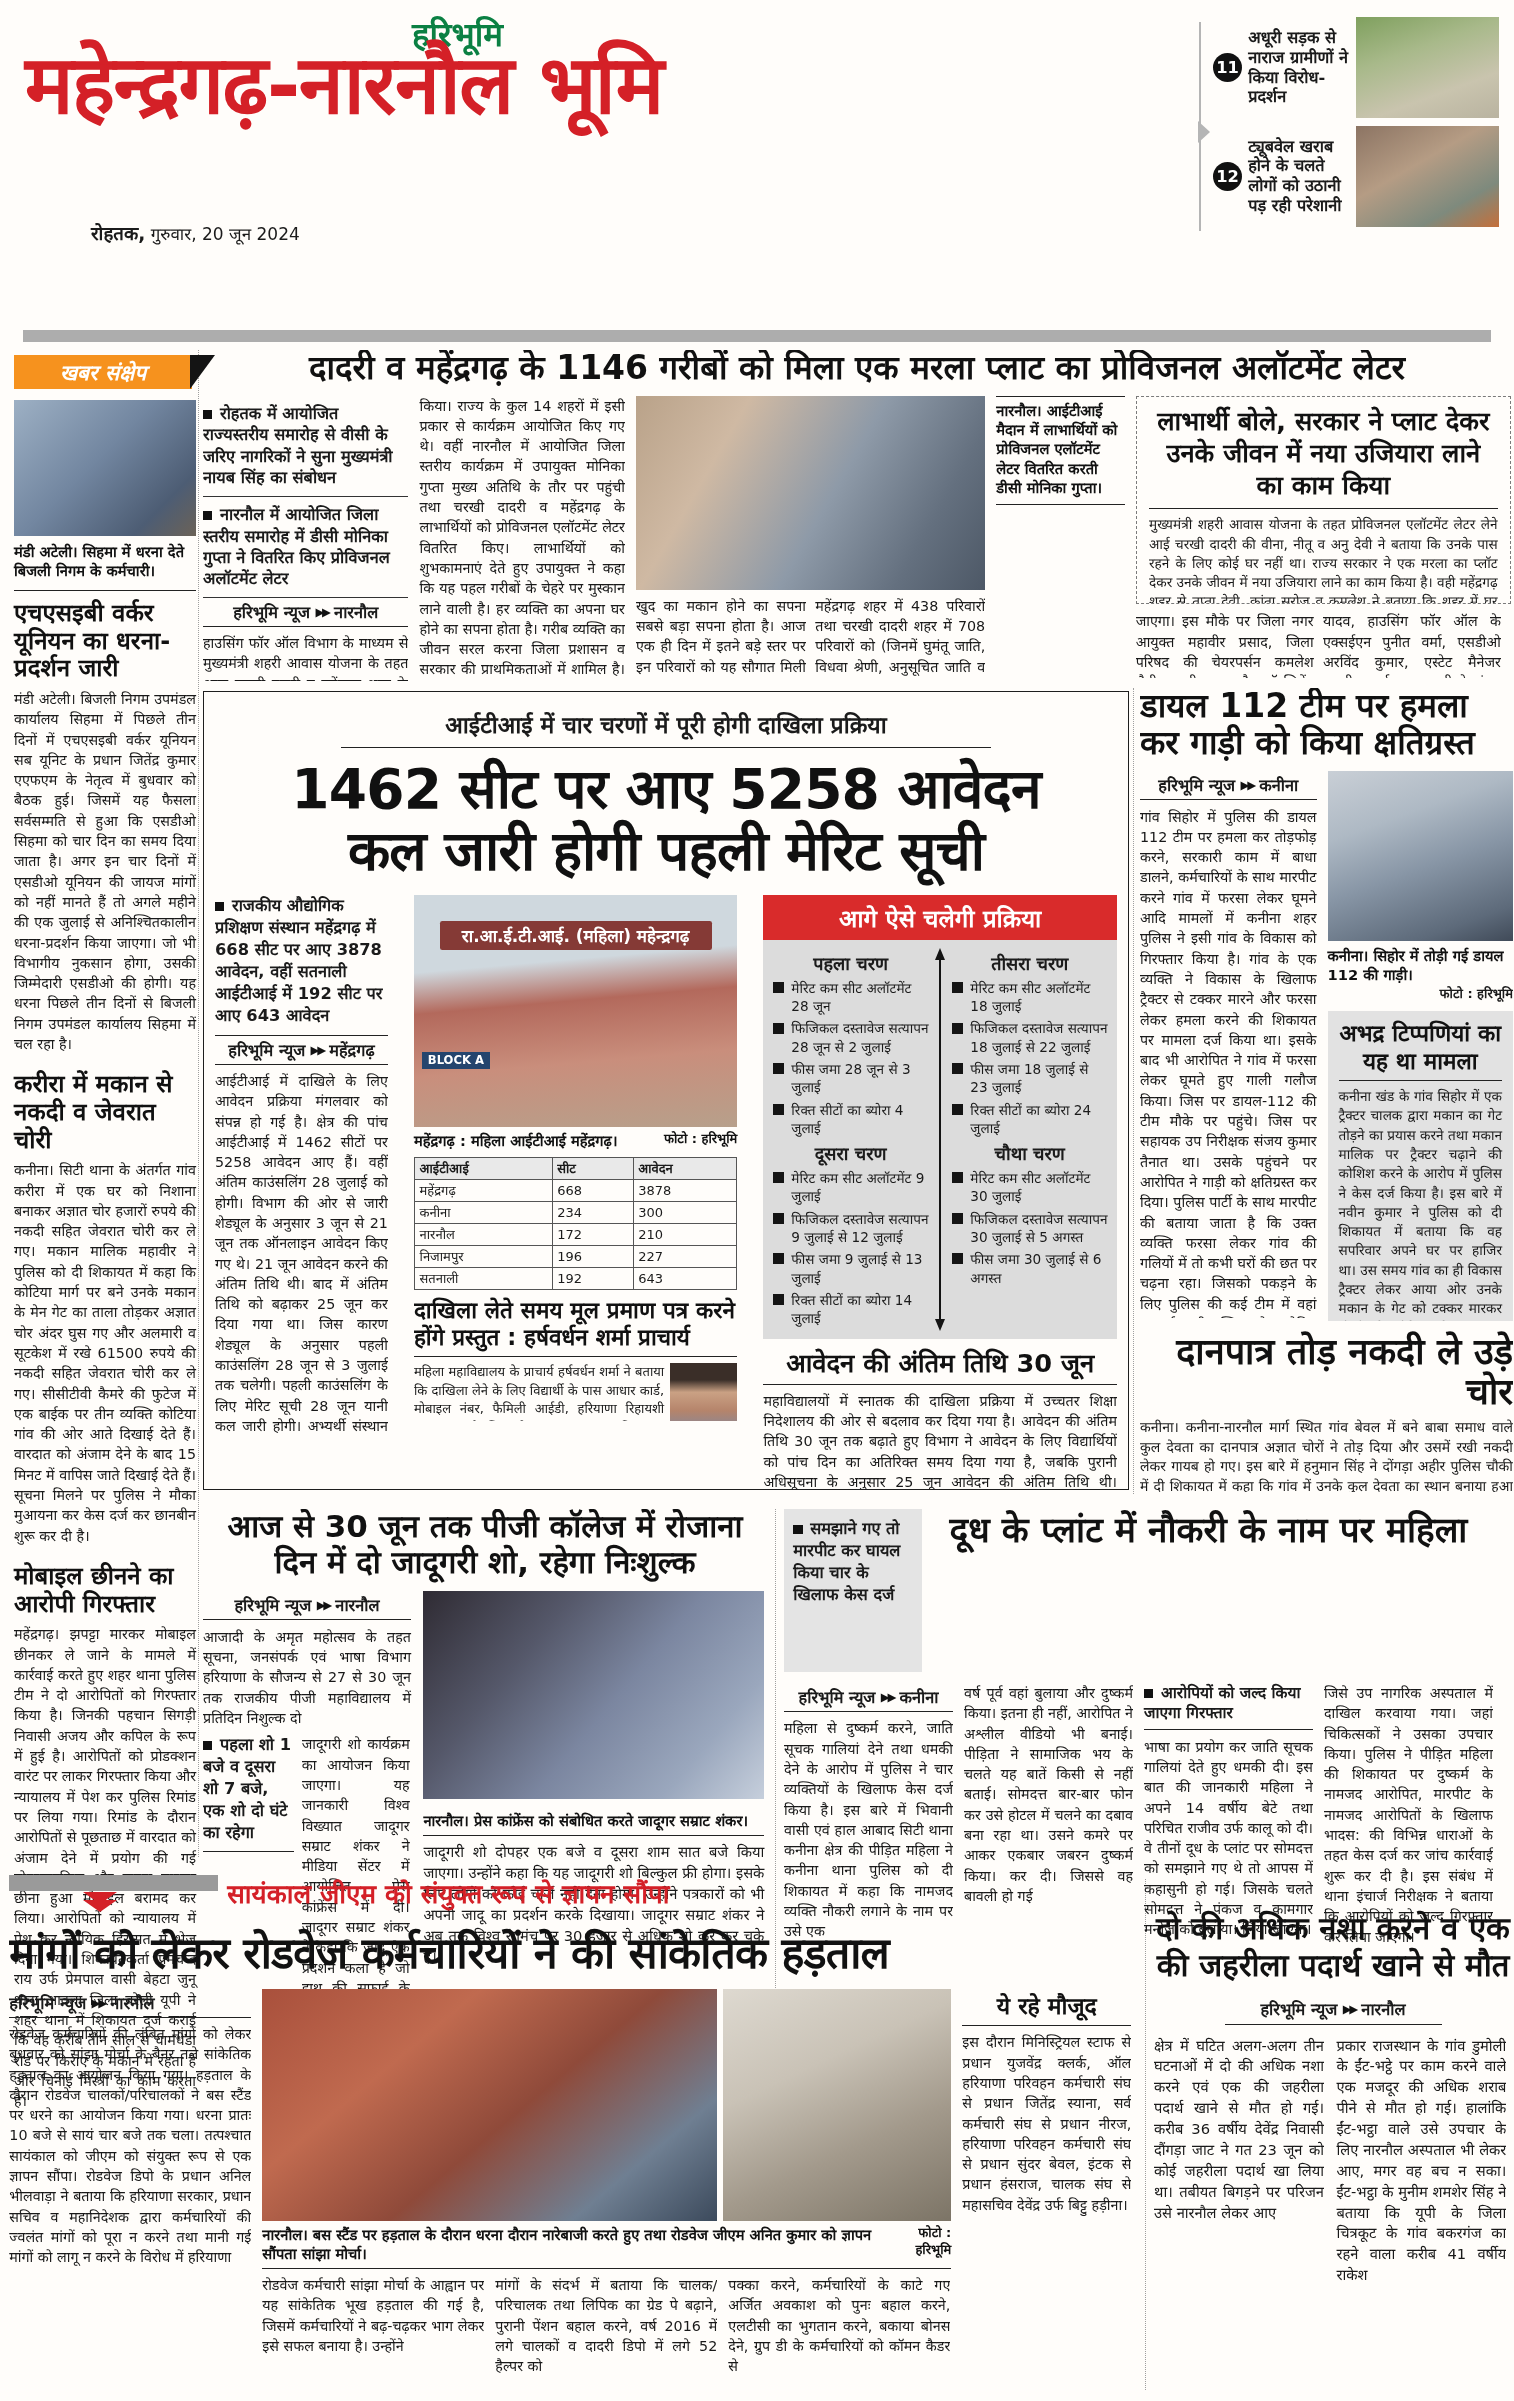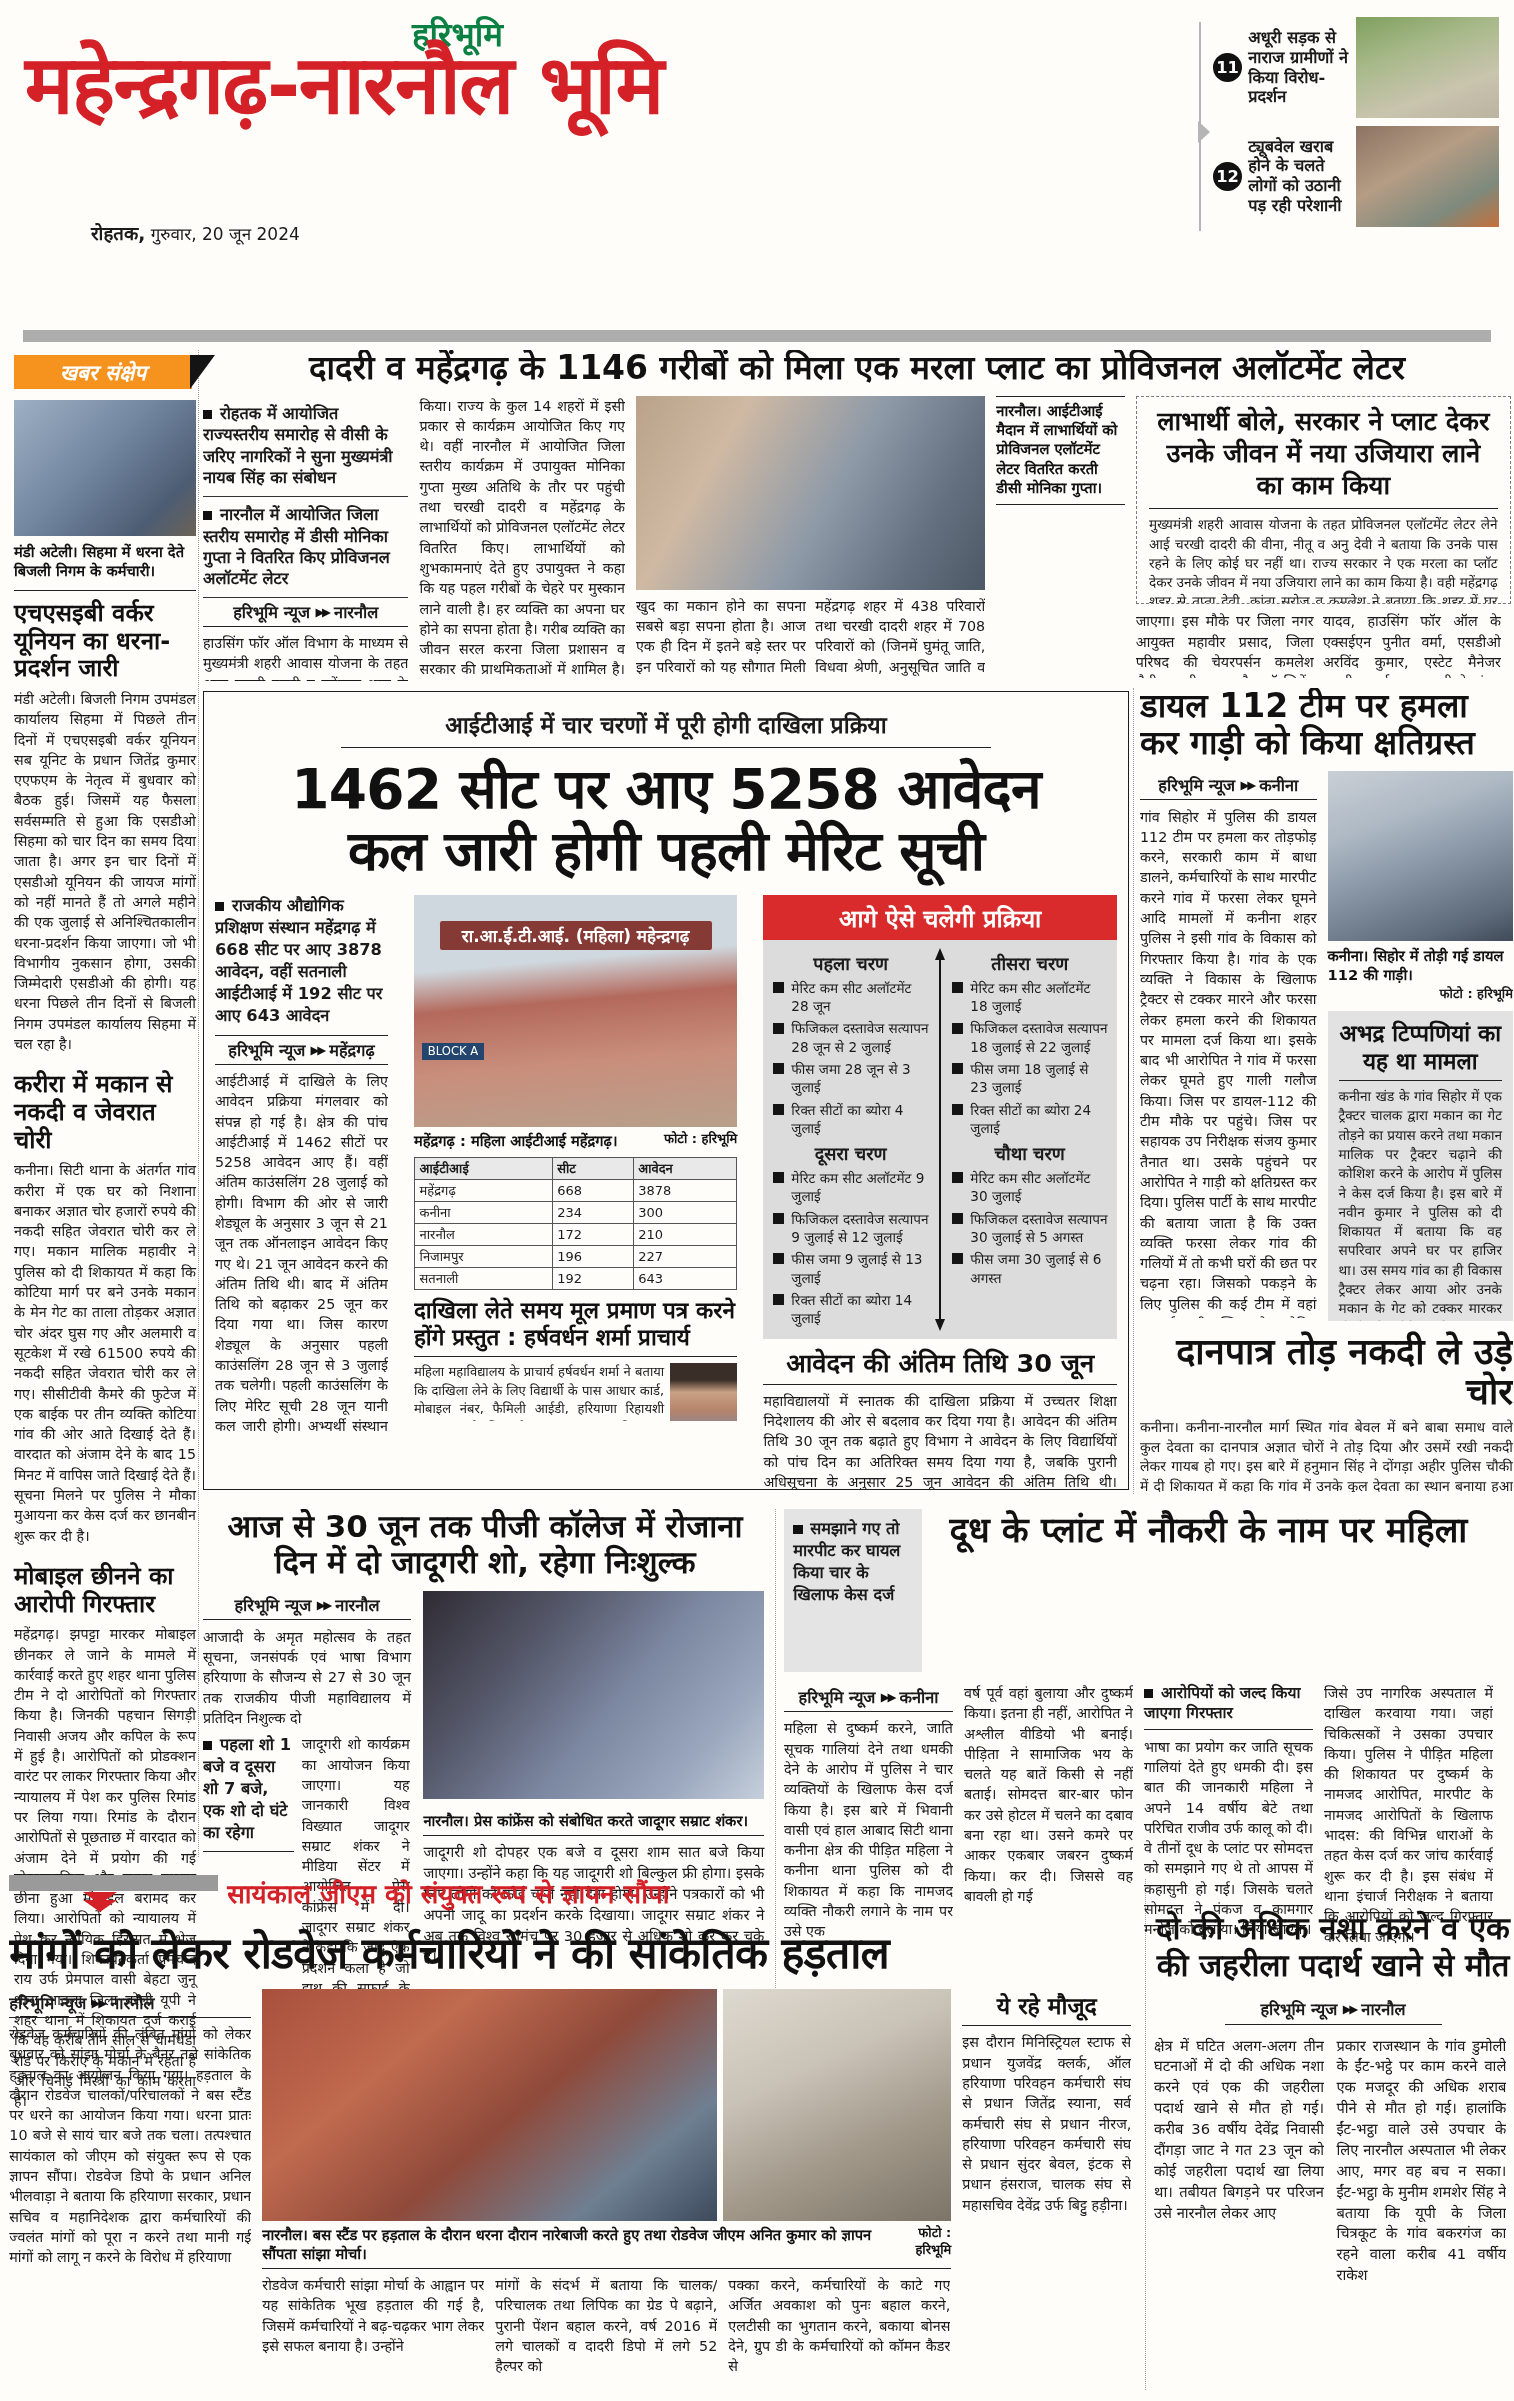--- a/index.html
+++ b/index.html
@@ -184,21 +184,21 @@
           <span>हरिभूमि न्यूज</span>
           <span class="arr">▶▶</span>
           <span>महेंद्रगढ़</span>
         </div>
         <p class="body-txt jt" style="margin-top:6.2px">आईटीआई में दाखिले के लिए आवेदन प्रक्रिया मंगलवार को संपन्न हो गई है। क्षेत्र की पांच आईटीआई में 1462 सीटों पर 5258 आवेदन आए हैं। वहीं अंतिम काउंसलिंग 28 जुलाई को होगी। विभाग की ओर से जारी शेड्यूल के अनुसार 3 जून से 21 जून तक ऑनलाइन आवेदन किए गए थे। 21 जून आवेदन करने की अंतिम तिथि थी। बाद में अंतिम तिथि को बढ़ाकर 25 जून कर दिया गया था। जिस कारण शेड्यूल के अनुसार पहली काउंसलिंग 28 जून से 3 जुलाई तक चलेगी। पहली काउंसलिंग के लिए मेरिट सूची 28 जून यानी कल जारी होगी। अभ्यर्थी संस्थान में मेरिट सूची देख सकते हैं। चयनित विद्यार्थियों को उसकी सीट व व्यवसाय की सूचना रजिस्टर्ड मोबाइल नंबर व ईमेल आईडी पर उपलब्ध हो जाएगी। इस मेरिट में चयनित अभ्यर्थी 28 जून से 2 जुलाई तक दाखिला कार्य संपन्न करवा सकेंगे। दाखिले लेने के</p>
       </div>
 
       <div style="width:333px">
         <div class="photo" style="width:100%;height:232px;background:linear-gradient(175deg,#cfd8de 0%,#cfd8de 30%,#b3695c 46%,#c98e7c 70%,#b7a08b 100%)">
           <div class="sign-strip">रा.आ.ई.टी.आई. (महिला) महेन्द्रगढ़</div>
-          <div class="abs" style="left:7.7px;bottom:67px;background:#24456e;color:#fff;font-size:11.6px;font-weight:normal;padding:1.5px 6.2px">BLOCK A</div>
+          <div class="abs" style="left:7.7px;bottom:58px;background:#24456e;color:#fff;font-size:11.6px;font-weight:bold;padding:1.5px 6.2px">BLOCK A</div>
         </div>
         <div class="cap" style="margin-top:4.6px;display:flex;justify-content:space-between">
           <span>महेंद्रगढ़ : महिला आईटीआई महेंद्रगढ़।</span>
           <span class="credit">फोटो : हरिभूमि</span>
         </div>
         <table class="iti-t" style="margin-top:6.2px">
           <thead>
               <tr>
             <th>आईटीआई</th>
             <th>सीट</th>

